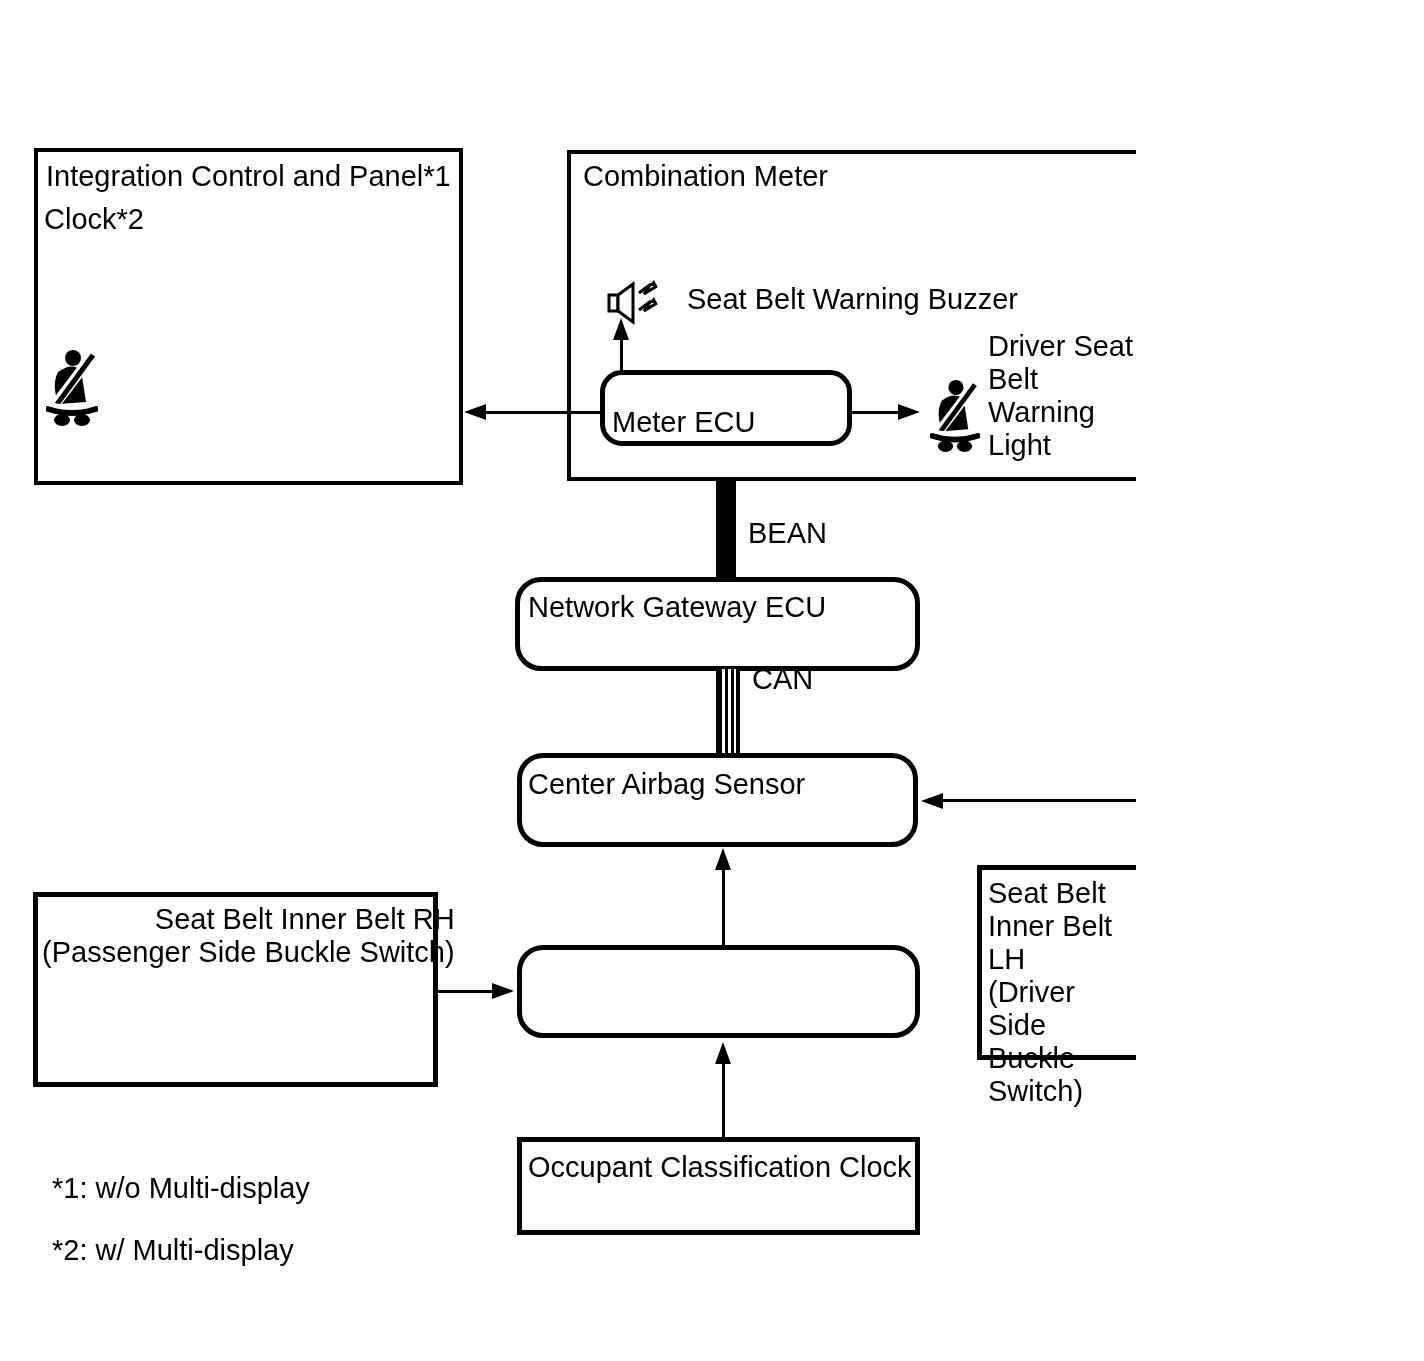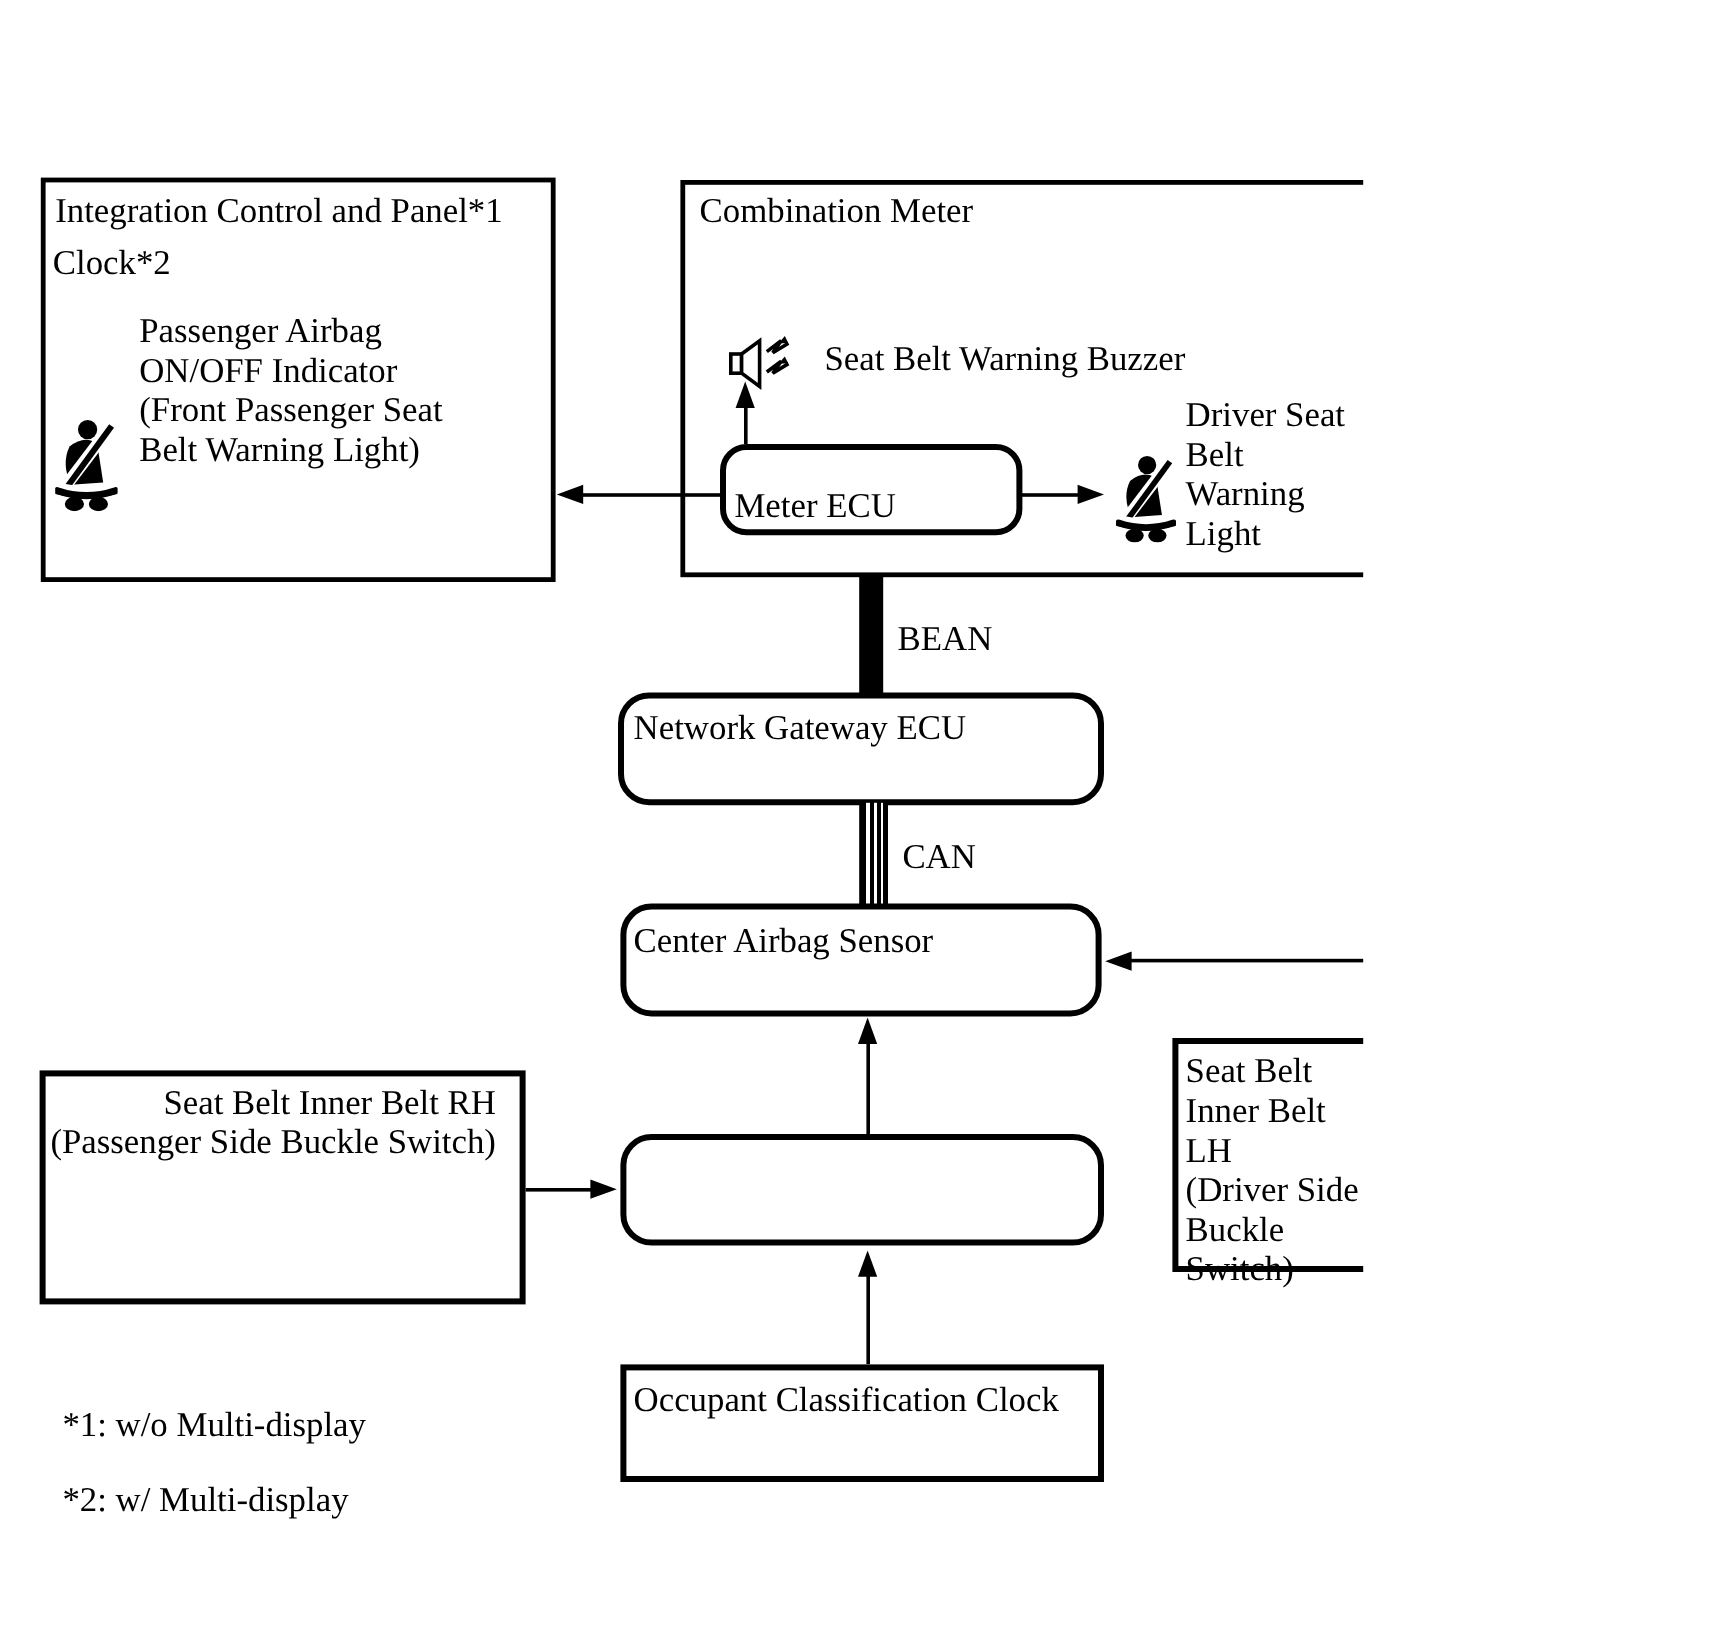--- a/index.html
+++ b/index.html
@@ -1,20 +1,20 @@
 <!DOCTYPE html>
 <html><head>
 <meta charset="utf-8">
 <style>
   html,body{margin:0;padding:0;background:#ffffff;}
   #canvas{
     position:relative;
     width:1136px;height:1361px;
     background:#ffffff;
-    font-family:Liberation Serif, serif;
+    font-family:Liberation Sans, sans-serif;
     color:#000;
     overflow:hidden;
   }
   .abs{position:absolute;}
   .txt{font-size:29px;line-height:33px;color:#000;white-space:pre;}
   .ml{white-space:pre-line;}
   
   .rectbox{position:absolute;border:4px solid #000;background:#fff;box-sizing:border-box;}
   .rectbox.thick{border-width:5px;}
   
@@ -41,24 +41,20 @@
   svg{display:block;}
 </style>
 </head>
 <body>
 
 <div id="canvas">
 
   <div class="rectbox" style="left:34px;top:148px;width:429px;height:337px;"></div>
   <div class="abs txt" style="left:46px;top:160px;">Integration Control and Panel*1</div>
   <div class="abs txt" style="left:44px;top:203px;">Clock*2</div>
-  <div class="abs txt ml" style="left:116px;top:260px;">Passenger Airbag
-ON/OFF Indicator
-(Front Passenger Seat
-Belt Warning Light)</div>
 
   <div class="abs" style="left:46px;top:348px;width:52px;height:78px;">
     <svg width="52" height="78" viewBox="0 0 52 78">
       <circle cx="27" cy="10" r="8" fill="#000"></circle>
       <path d="M12 24 Q25 14 35 22 L40 54 L13 56 Q5 38 12 24 Z" fill="#000"></path>
       <line x1="46" y1="8" x2="8" y2="58" stroke="#fff" stroke-width="10"></line>
       <line x1="47" y1="7" x2="9" y2="59" stroke="#000" stroke-width="5"></line>
       <path d="M1 56 Q26 63 51 56" stroke="#fff" stroke-width="5" fill="none"></path>
       <path d="M2 61 Q26 69 50 61" stroke="#000" stroke-width="6" fill="none" stroke-linecap="round"></path>
       <path d="M2 66 Q26 74 50 66" stroke="#fff" stroke-width="3" fill="none"></path>
@@ -120,21 +116,21 @@
     <div class="ah ah-right" style="left:898px;top:404px;"></div>
   </div>
 
   <div class="bean-bar" style="left:716px;top:479px;width:20px;height:99px;"></div>
   <div class="abs txt" style="left:748px;top:517px;">BEAN</div>
 
   <div class="roundbox" style="left:515px;top:577px;width:405px;height:94px;"></div>
   <div class="abs txt" style="left:528px;top:591px;">Network Gateway ECU</div>
 
   <div class="can-bus" style="left:716px;top:669px;width:24px;height:85px;"></div>
-  <div class="abs txt" style="left:752px;top:698px;">CAN</div>
+  <div class="abs txt" style="left:752px;top:663px;">CAN</div>
 
   <div class="roundbox" style="left:517px;top:753px;width:401px;height:94px;"></div>
   <div class="abs txt" style="left:528px;top:768px;">Center Airbag Sensor</div>
 
   <div>
     <div class="vline" style="left:722px;top:866px;height:79px;"></div>
     <div class="ah ah-up" style="left:715px;top:848px;"></div>
   </div>
 
   <div class="roundbox" style="left:517px;top:945px;width:403px;height:93px;"></div>

